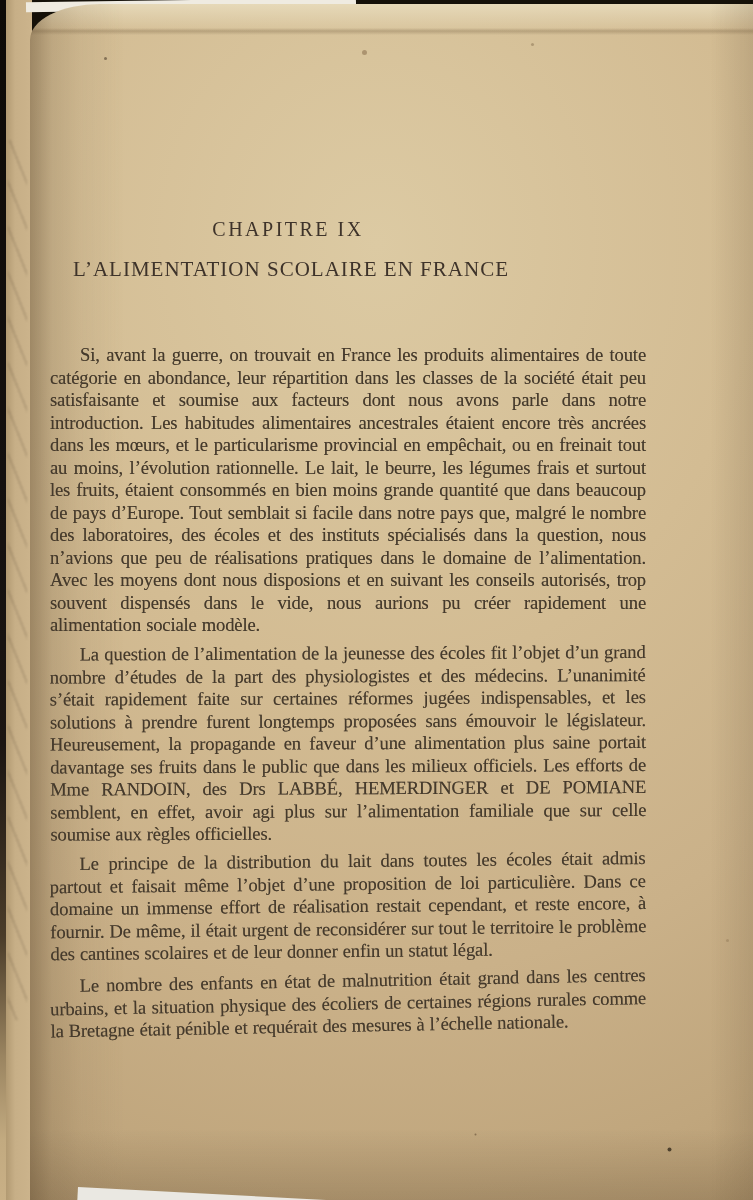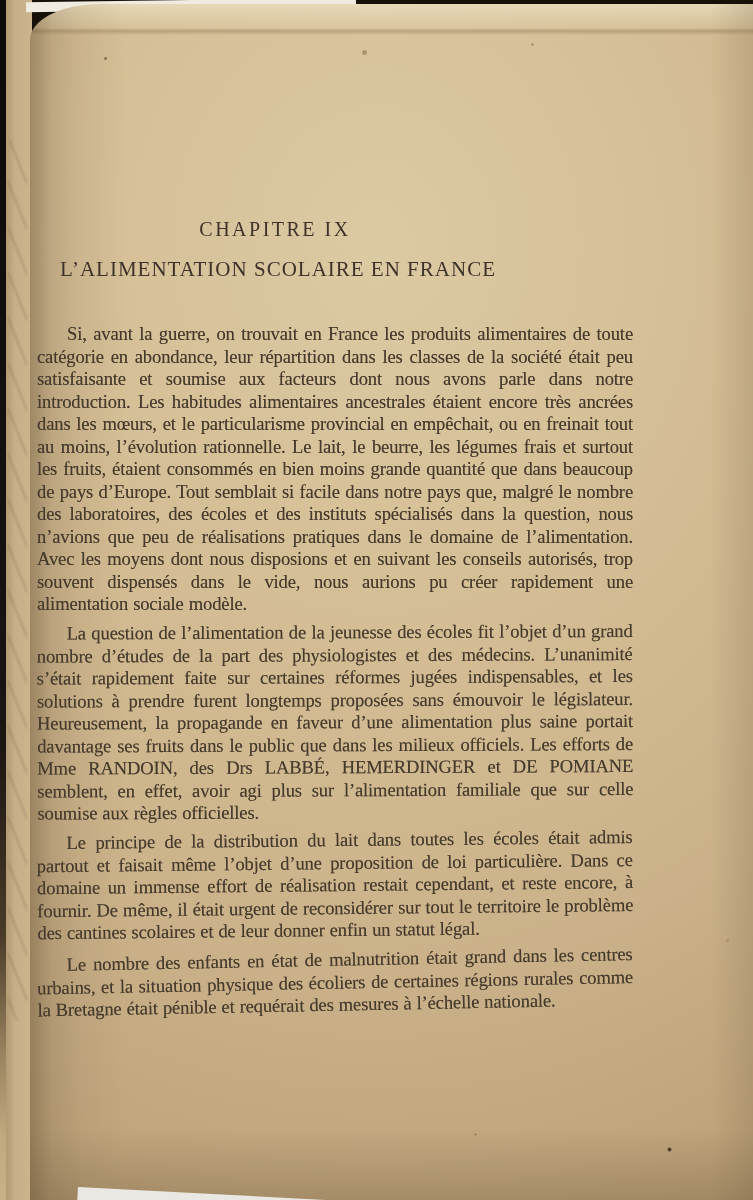--- a/index.html
+++ b/index.html
@@ -71,41 +71,41 @@
     box-shadow:
       168px -8px 0 -1px rgba(100,78,50,.35),
       -259px 6px 0 -1px rgba(70,55,38,.55),
       305px 1097px 0 -0.5px rgba(51,41,28,.8),
       111px 1082px 0 -1.5px rgba(90,68,45,.55),
       363px 888px 0 -1px rgba(120,95,62,.3);
   }
 
   
   .page-content {
-    position: absolute; left: 7px; top: 0; width: 596px;
+    position: absolute; left: 20px; top: 0; width: 596px;
     padding-top: 213px; color: #453a2c;
   }
   .chapter-heading {
     margin: 0; font-weight: 400; font-size: 20px; line-height: 1.2;
     letter-spacing: 2.5px; text-align: center; color: #3e332a;
     transform: translateX(-60px);
   }
   .page-title {
     margin: 16px 0 0; font-weight: 400; font-size: 21px; line-height: 1.2;
     letter-spacing: 1px; text-align: center; color: #3e332a;
     transform: translateX(-57px); white-space: nowrap;
   }
   .body-paragraph {
     margin: 0; font-size: 18.6px; line-height: 22.5px;
     text-align: justify; text-indent: 30px;
     letter-spacing: -0.15px; word-spacing: 0.5px;
     text-shadow: 0 0 .4px rgba(70,58,44,.55);
   }
   .body-paragraph + .body-paragraph { margin-top: 4px; }
-  .p1 { margin-top: 41px; }
+  .p1 { margin-top: 62px; }
   .p2 { transform: rotate(-0.25deg); transform-origin: 100% 50%; }
   .p3 { transform: rotate(-0.6deg);  transform-origin: 100% 50%; }
   .p4 { transform: rotate(-1.1deg);  transform-origin: 100% 50%; }
 
   
   .watermark {
     position: absolute; left: 371px; top: 998px;
     font-family: "Liberation Sans", sans-serif;
     font-size: 42px; line-height: 1.1; font-weight: 400;
     white-space: nowrap; pointer-events: none;

